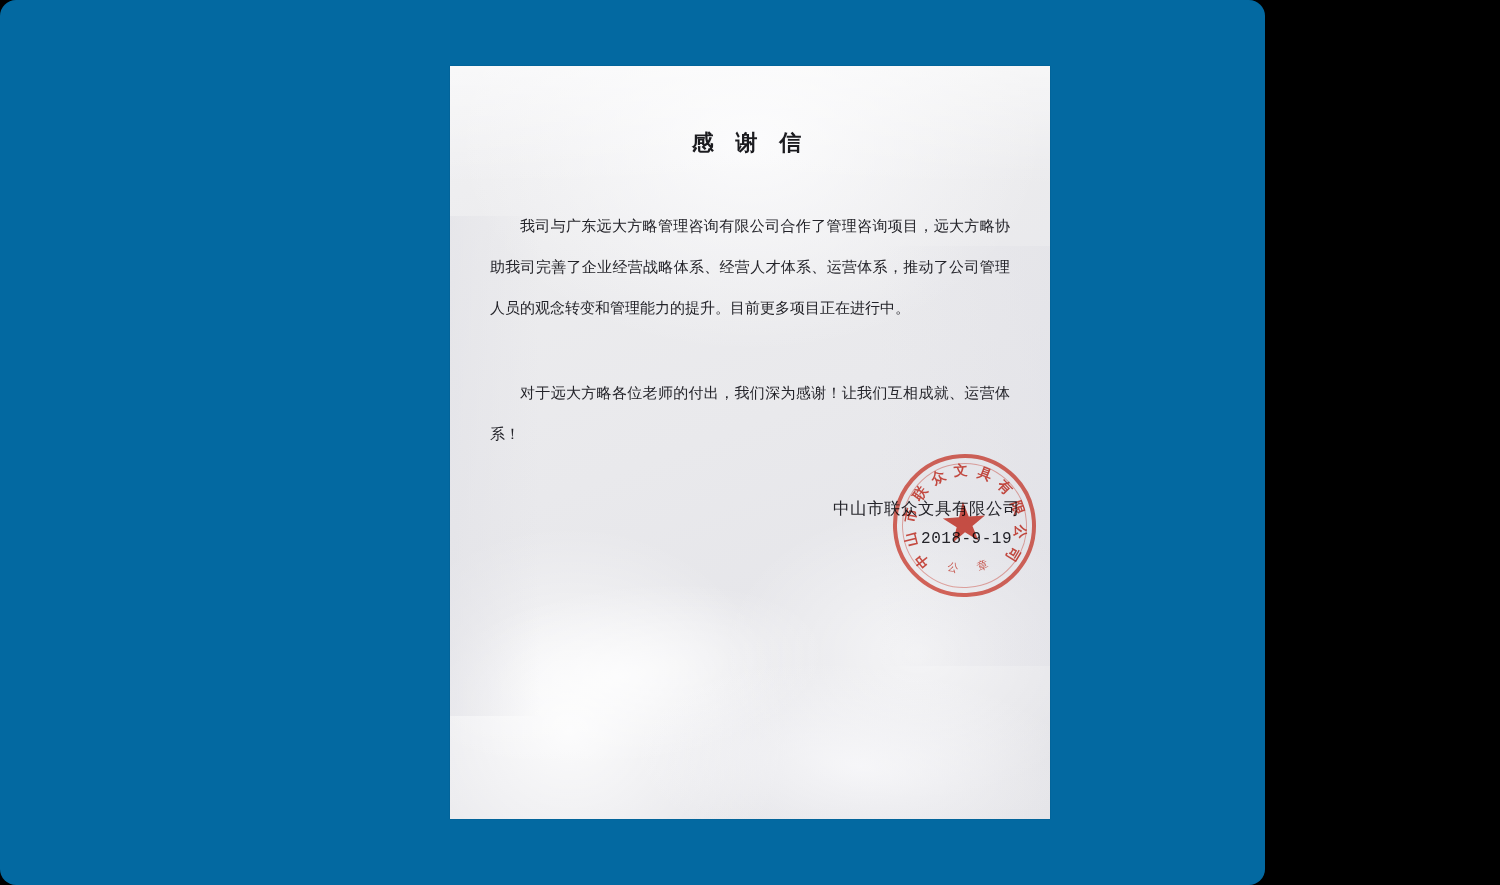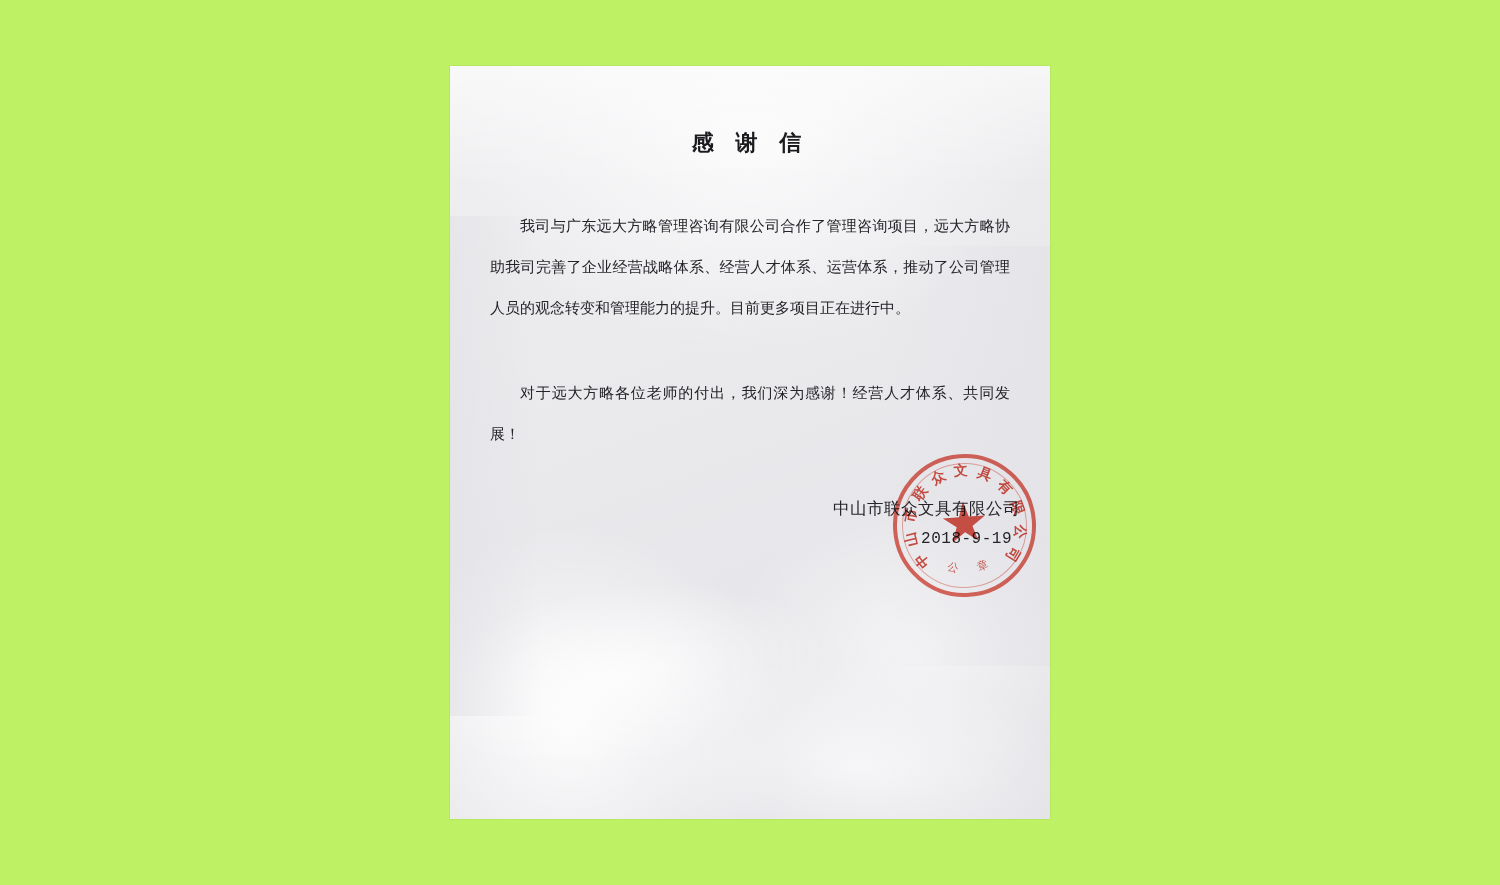--- a/index.html
+++ b/index.html
@@ -10,23 +10,24 @@
     width: 1500px;
     height: 885px;
     overflow: hidden;
   }
   body {
     font-family: "Liberation Serif", "DejaVu Serif", serif;
   }
 
   #stage {
     position: relative;
-    width: 1500px;
+    width: 1265px;
     height: 885px;
-    background: #bef264;
+    background: #0369a1;
+    border-radius: 16px;
   }
 
   
   #paper {
     position: absolute;
     left: 450px;
     top: 66px;
     width: 600px;
     height: 753px;
     background:
@@ -195,21 +196,21 @@
     <div class="crease c3"></div>
     <div class="crease c4"></div>
     <div class="crease c5"></div>
 
     <div class="page-body">
 
       <div id="doc-title">感 谢 信</div>
 
       <div class="para" id="para-1">我司与广东远大方略管理咨询有限公司合作了管理咨询项目，远大方略协助我司完善了企业经营战略体系、经营人才体系、运营体系，推动了公司管理人员的观念转变和管理能力的提升。目前更多项目正在进行中。</div>
 
-      <div class="para" id="para-2">对于远大方略各位老师的付出，我们深为感谢！经营人才体系、共同发展！</div>
+      <div class="para" id="para-2">对于远大方略各位老师的付出，我们深为感谢！让我们互相成就、运营体系！</div>
 
       <div id="signature-block">
         <div id="company-name">中山市联众文具有限公司</div>
         <div id="sign-date">2018-9-19</div>
       </div>
 
       <div id="seal">
         <div class="seal-inner-ring"></div>
         <div class="seal-star"></div>
         <div id="seal-arc-top">

